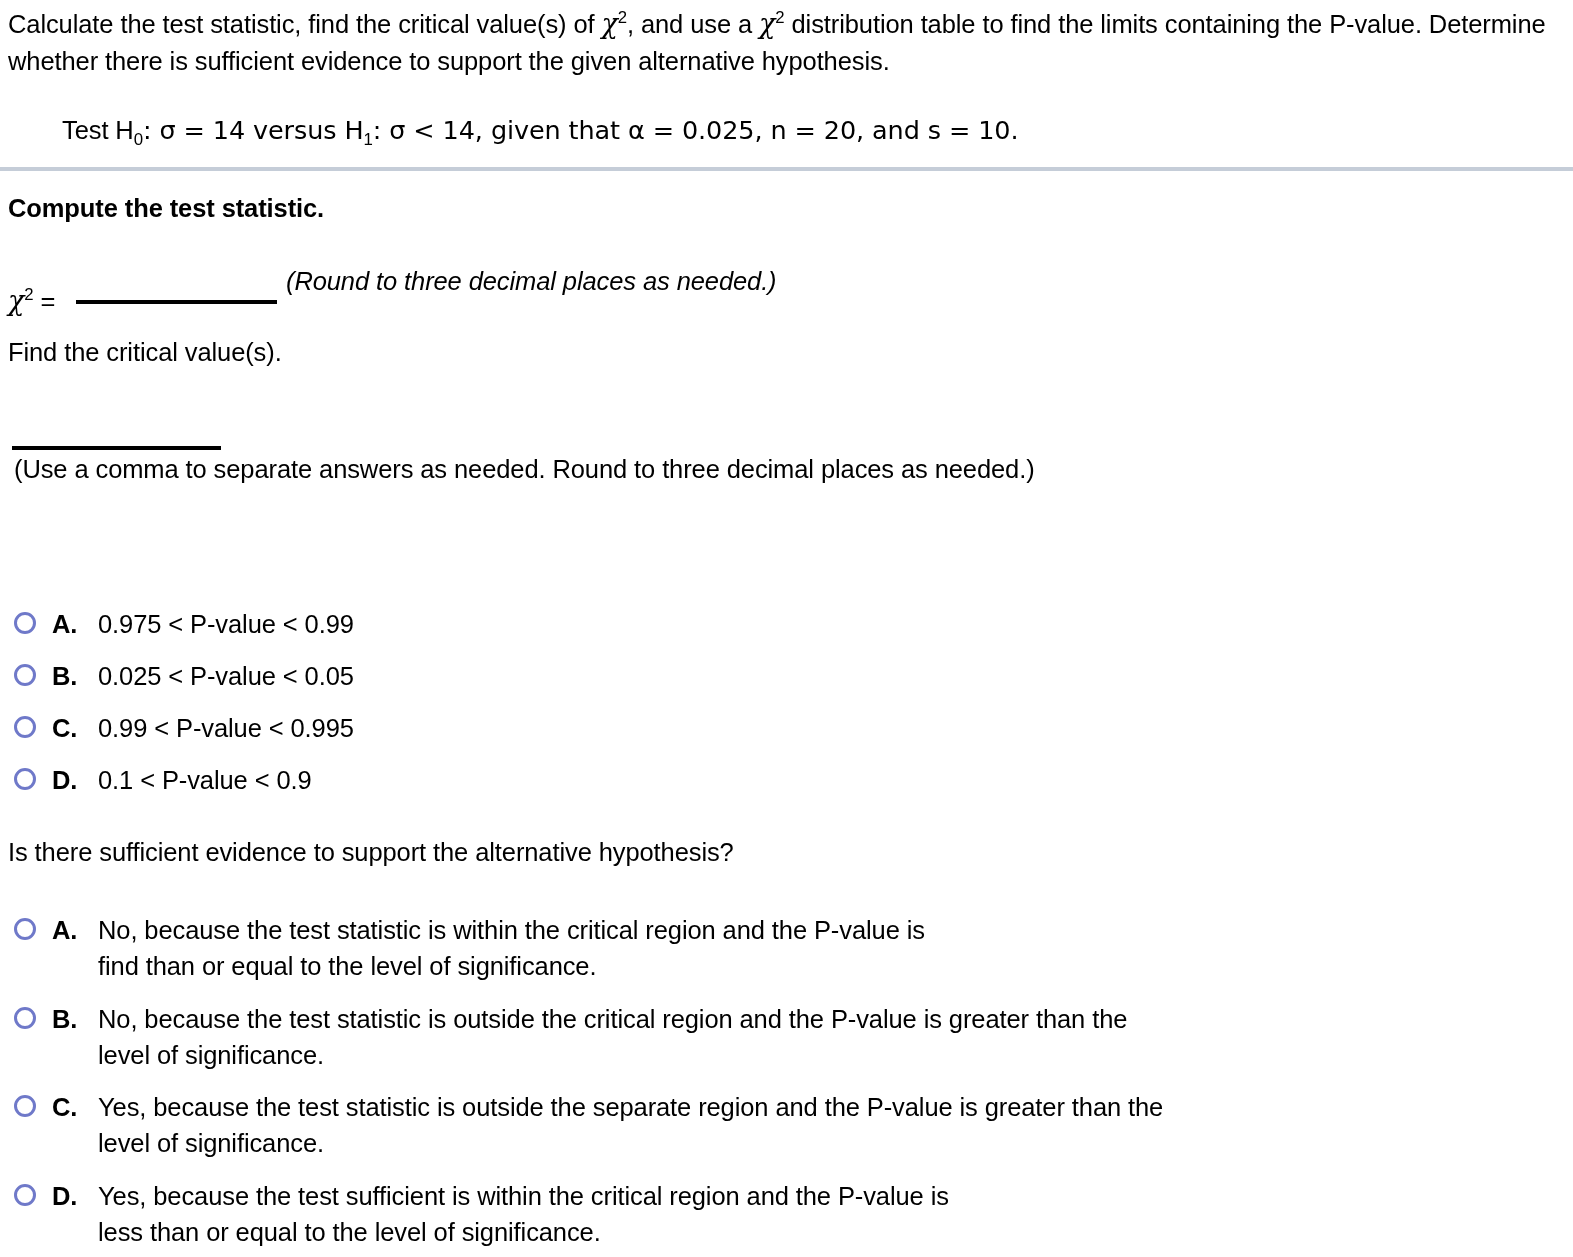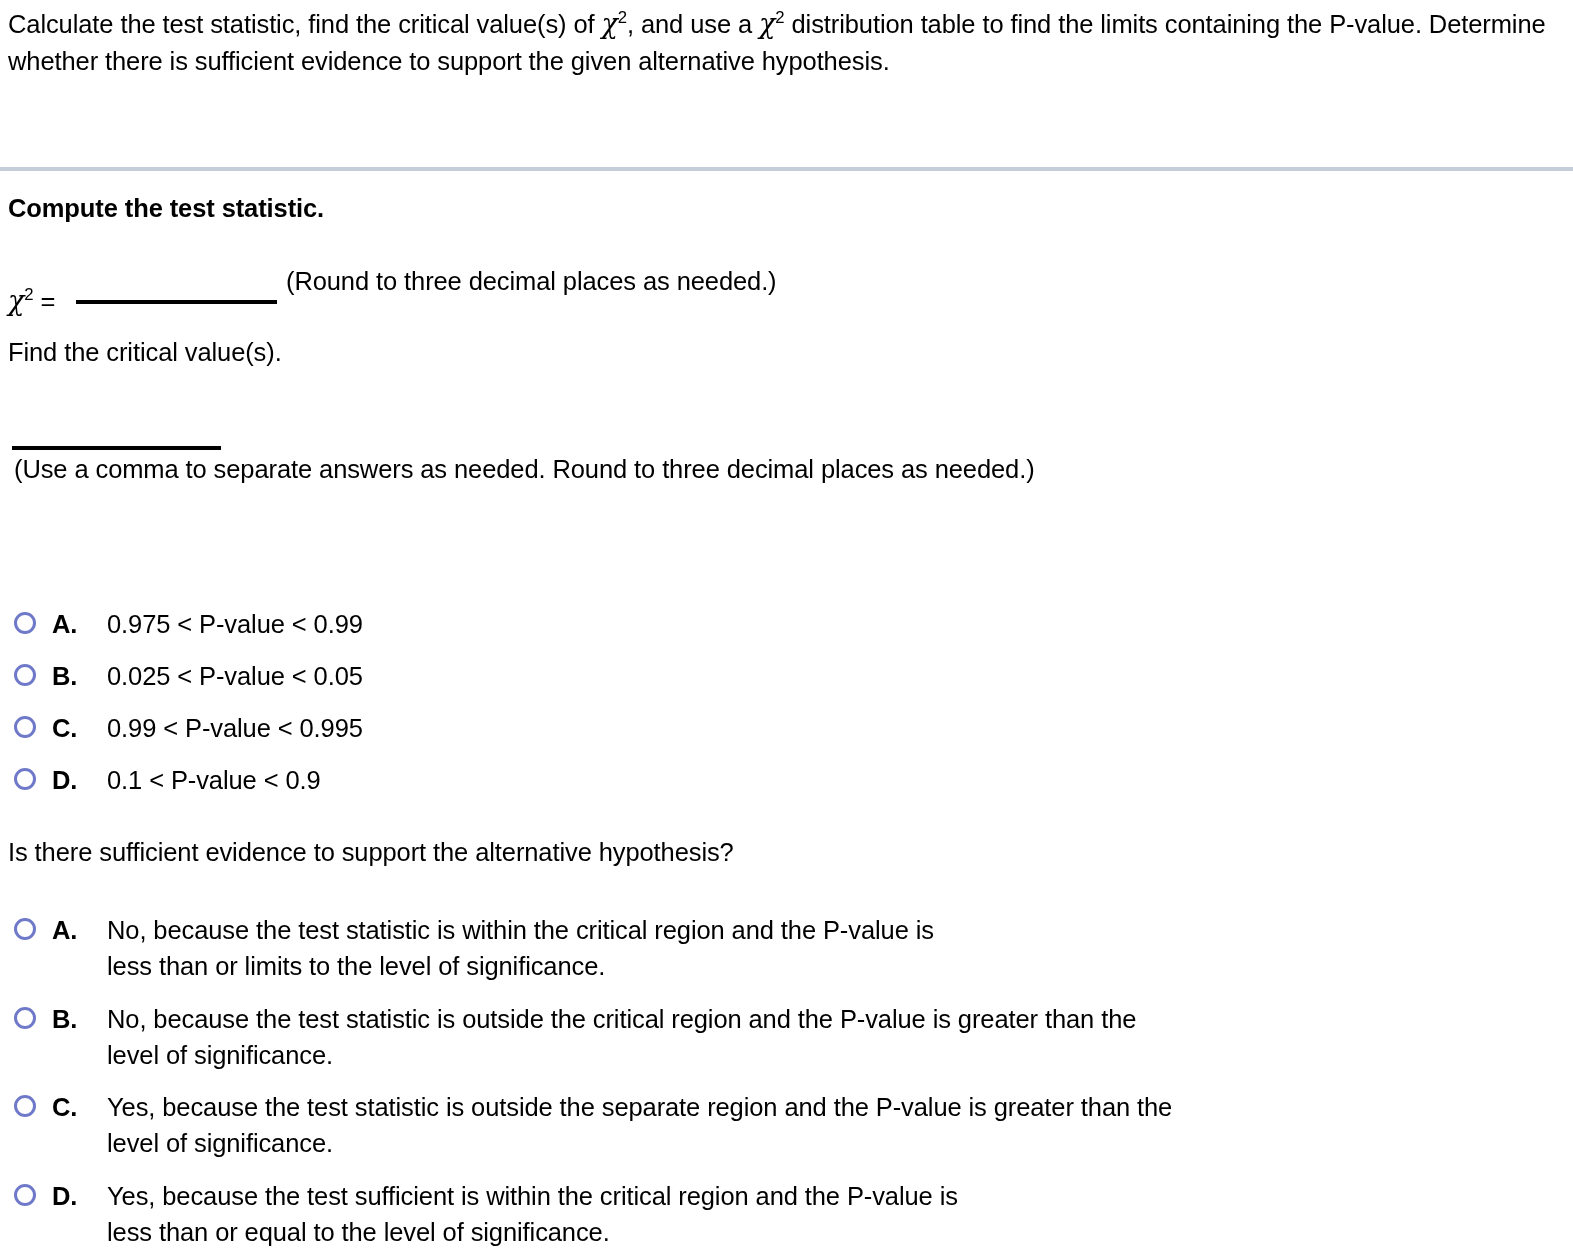--- a/index.html
+++ b/index.html
@@ -126,43 +126,43 @@
     line-height: 36px;
     font-weight: bold;
     letter-spacing: -0.1px;
   }
   .opt-text {
     flex: 1 1 auto;
     font-size: 25.5px;
     line-height: 36px;
     letter-spacing: -0.1px;
     white-space: pre-line;
-    margin-left: 9px;
   }
   .opt-text.nowrap {
     white-space: nowrap;
   }
 </style>
 </head>
 <body>
 
 <div class="page">
 
   <div class="prompt"><span>Calculate the test statistic, find the critical value(s) of </span><span class="chi"><span>χ</span><sup class="exp">2</sup></span><span>, and use a </span><span class="chi"><span>χ</span><sup class="exp">2</sup></span><span> distribution table to find the limits containing the P-value. Determine whether there is sufficient evidence to support the given alternative hypothesis.</span></div>
 
+  <div class="prompt-line2"><span>Test H</span><sub class="sb">0</sub><span class="greek">: σ = 14 versus H</span><sub class="sb">1</sub><span class="greek">: σ &lt; 14, given that α = 0.025, n = 20, and s = 10.</span></div>
 
   <div class="divider"></div>
 
   <div class="row" style="left:8px; top:191px;font-weight:bold;">Compute the test statistic.</div>
 
   <div class="row" style="left:8px; top:264px;margin-top:20px;"><span class="chi"><span>χ</span><sup class="exp">2</sup></span> <span>=</span></div>
 
   <div class="blank blank-chi"></div>
 
-  <div class="row" style="left:286px; top:264px;">(Round to three decimal places as needed.)</div>
+  <div class="row" style="left:286px; top:264px;font-style:italic;">(Round to three decimal places as needed.)</div>
 
   <div class="row" style="left:8px; top:335px;">Find the critical value(s).</div>
 
   <div class="blank blank-crit"></div>
 
   <div class="row" style="left:14px; top:452px;">(Use a comma to separate answers as needed. Round to three decimal places as needed.)</div>
 
 
   <div class="option" style="top:606px;">
     <span class="radio"></span>
@@ -184,21 +184,21 @@
     <span class="opt-letter">D.</span>
     <span class="opt-text nowrap">0.1 &lt; P-value &lt; 0.9</span>
   </div>
 
   <div class="row" style="left:8px; top:835px;">Is there sufficient evidence to support the alternative hypothesis?</div>
 
   <div class="option" style="top:912px;">
     <span class="radio"></span>
     <span class="opt-letter">A.</span>
     <span class="opt-text">No, because the test statistic is within the critical region and the P-value is
-less than or limits to the level of significance.</span>
+find than or equal to the level of significance.</span>
   </div>
   <div class="option" style="top:1001px;">
     <span class="radio"></span>
     <span class="opt-letter">B.</span>
     <span class="opt-text">No, because the test statistic is outside the critical region and the P-value is greater than the
 level of significance.</span>
   </div>
   <div class="option" style="top:1089px;">
     <span class="radio"></span>
     <span class="opt-letter">C.</span>

